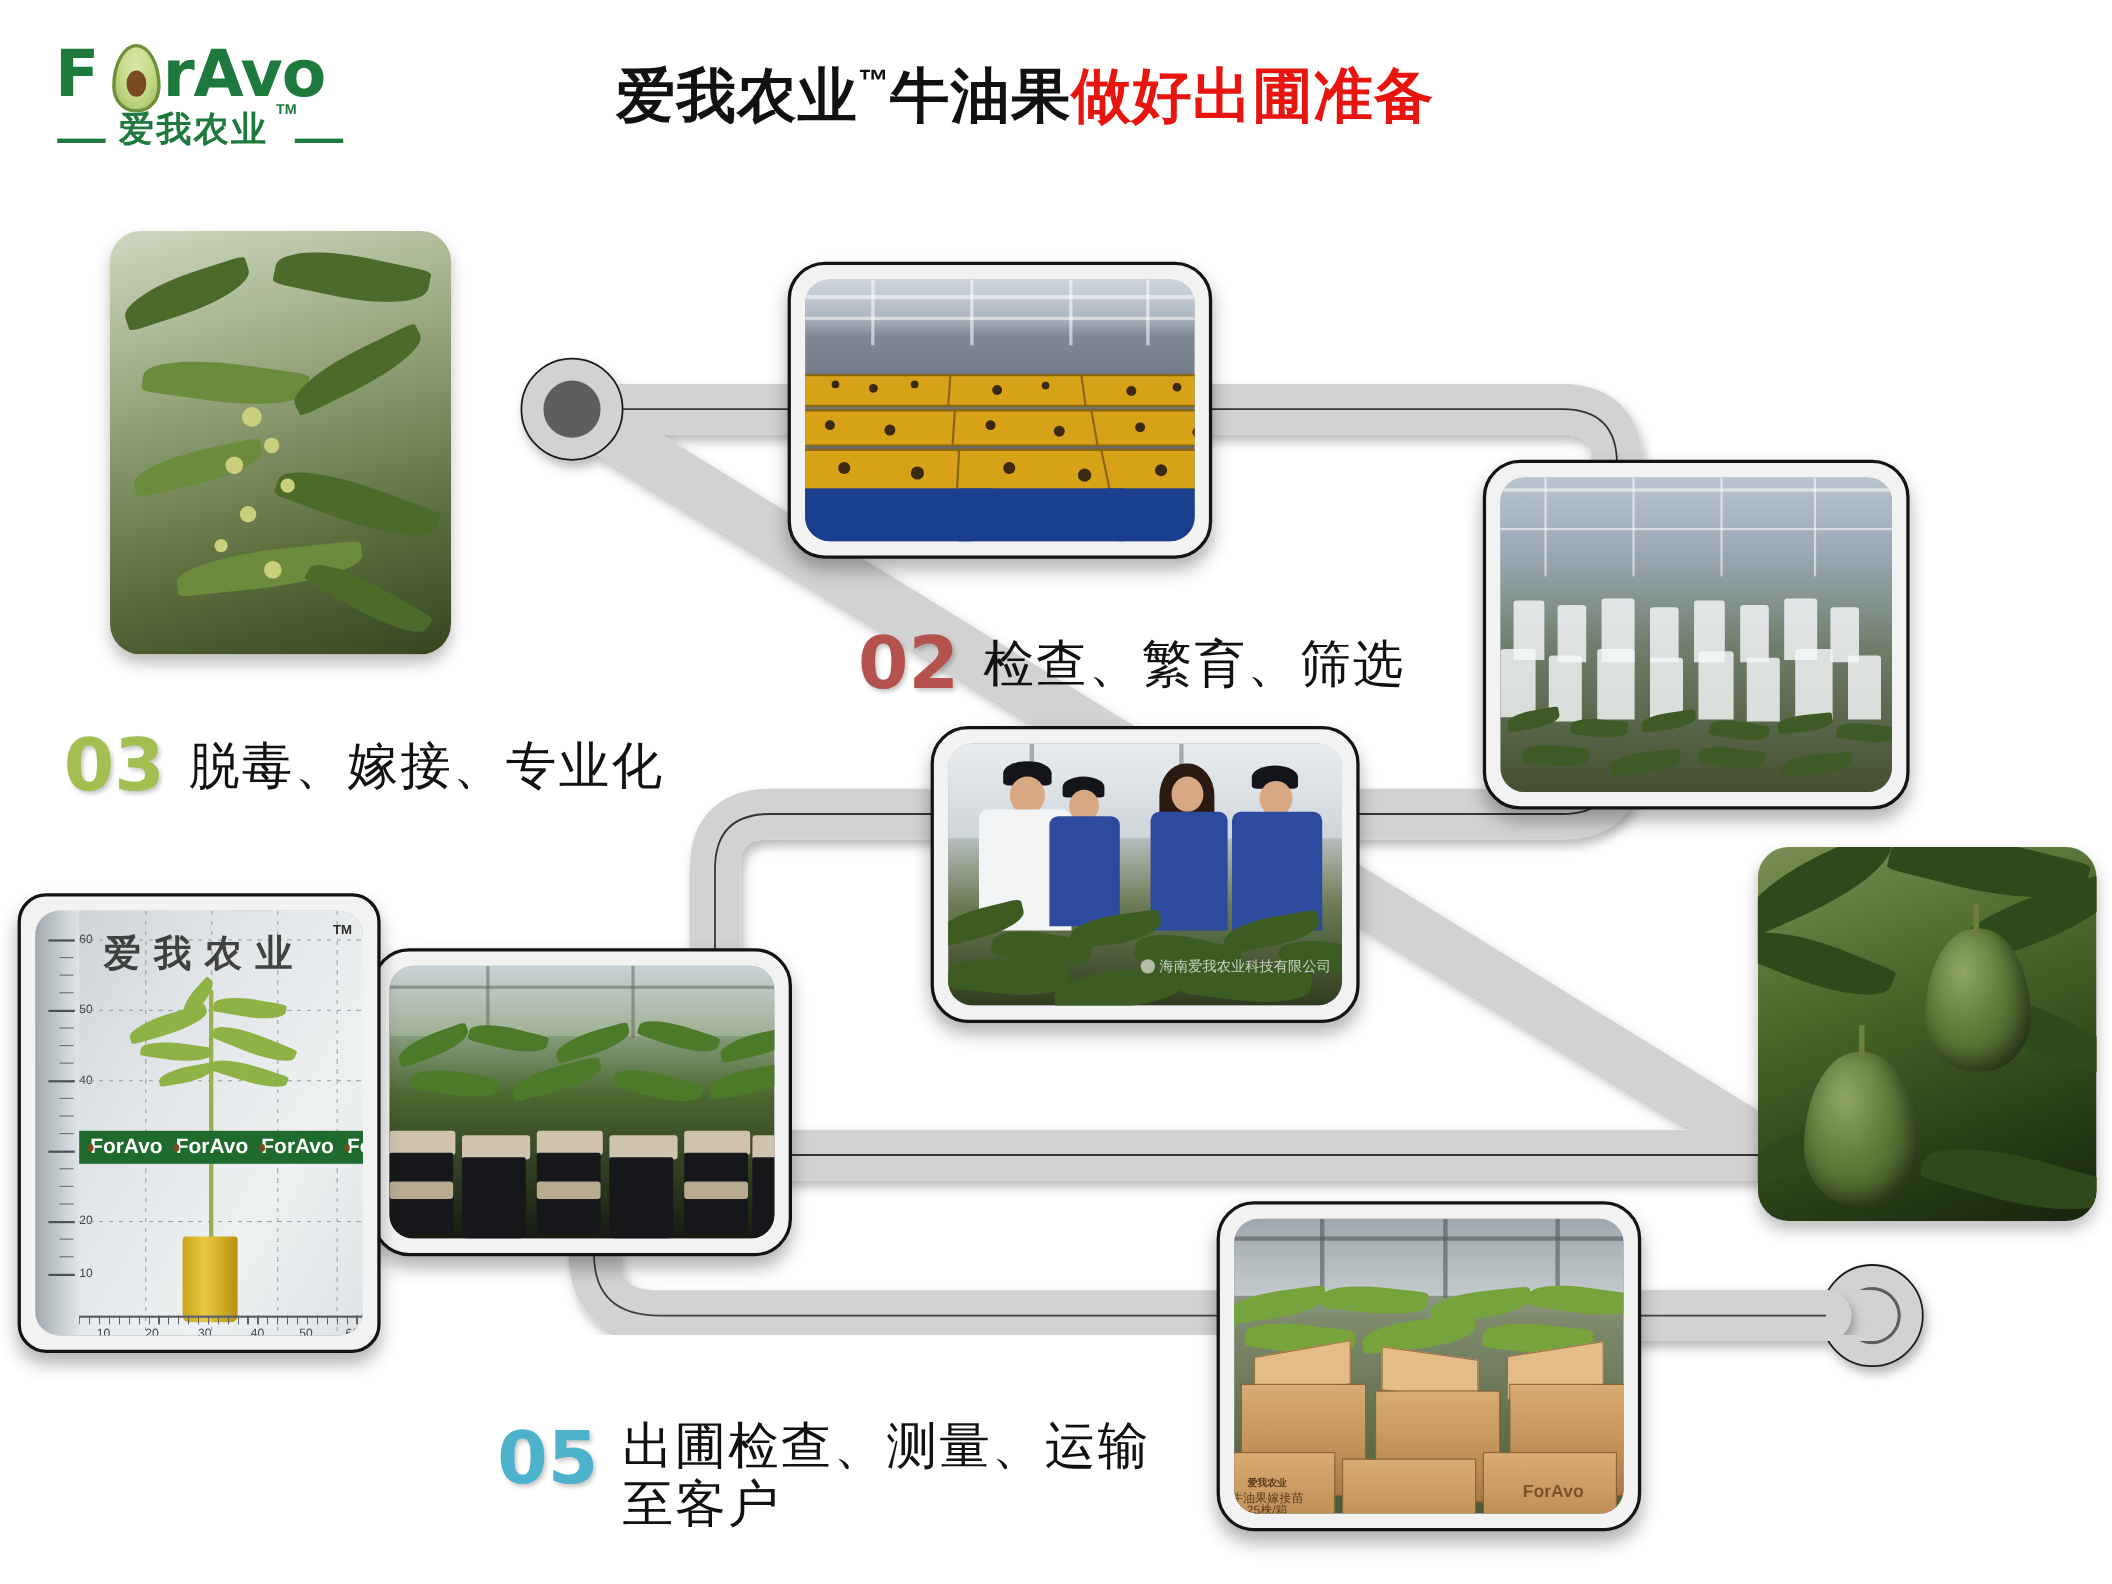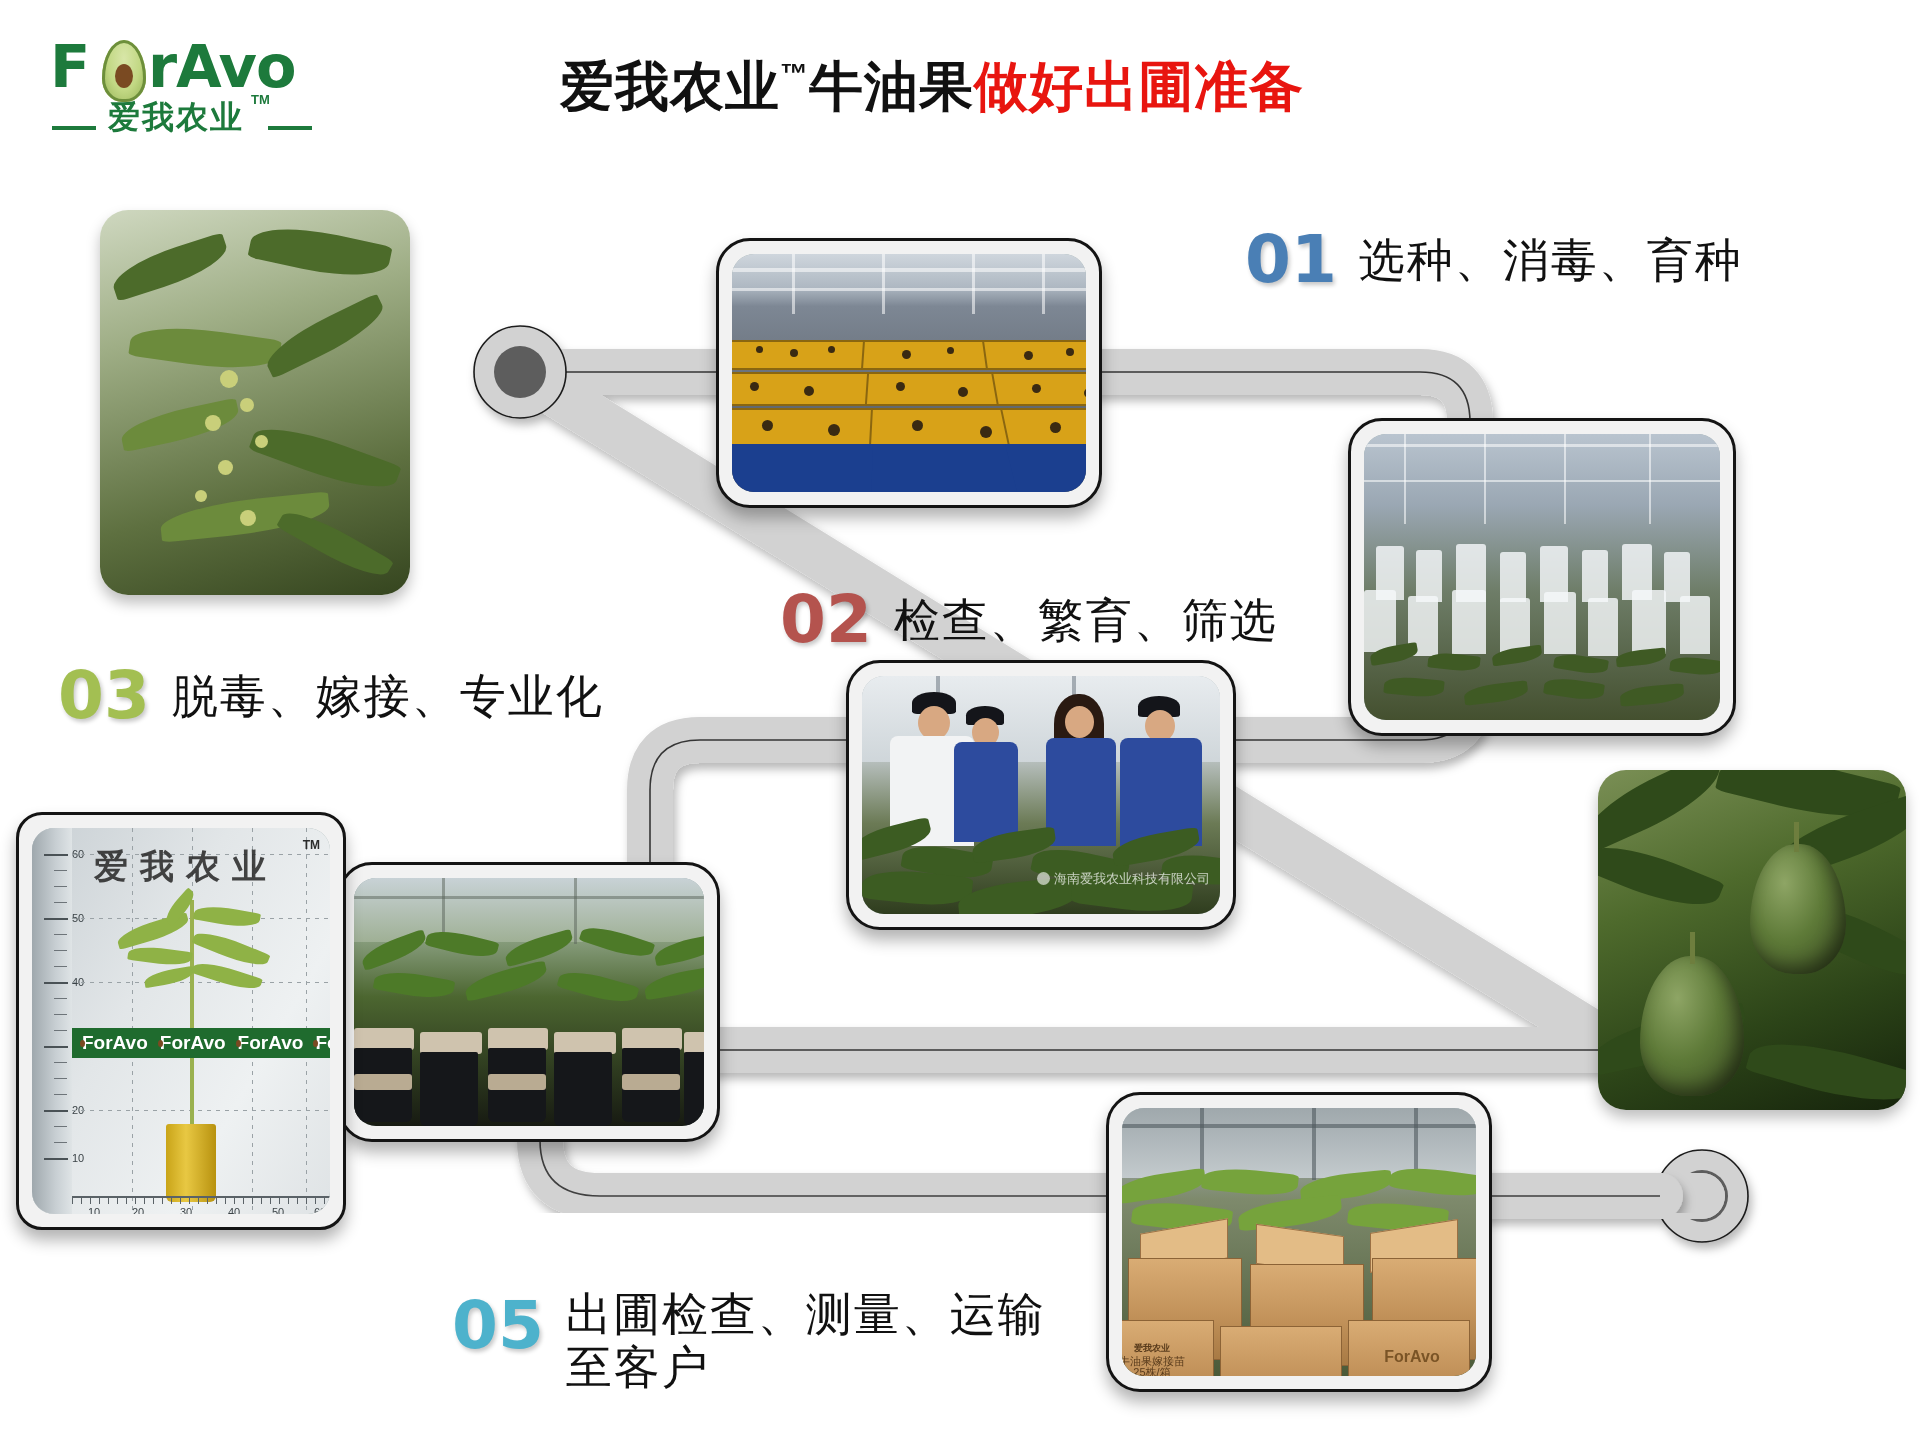--- a/index.html
+++ b/index.html
@@ -299,23 +299,20 @@
         <div class="tray-speck" style="left:352px;top:134px;width:10px;height:10px;"></div>
         <div class="tray-speck" style="left:30px;top:166px;width:11px;height:11px;"></div>
         <div class="tray-speck" style="left:96px;top:170px;width:12px;height:12px;"></div>
         <div class="tray-speck" style="left:180px;top:166px;width:11px;height:11px;"></div>
         <div class="tray-speck" style="left:248px;top:172px;width:12px;height:12px;"></div>
         <div class="tray-speck" style="left:318px;top:168px;width:11px;height:11px;"></div>
       </div>
     </div>
   </div>
 
-  <div class="step" style="left:1245px;top:222px;">
-    <span class="num" style="color:#4a7fb5;">01</span><span class="txt">选种、消毒、育种</span>
-  </div>
 
   <div class="card" style="left:1348px;top:418px;width:388px;height:318px;">
     <div class="inner">
       <div class="ph ph-bags">
         <div class="gh-beam" style="left:0;top:10px;width:100%;height:3px;"></div>
         <div class="gh-beam" style="left:0;top:46px;width:100%;height:2px;"></div>
         <div class="gh-beam" style="left:40px;top:0;width:2px;height:90px;"></div>
         <div class="gh-beam" style="left:120px;top:0;width:2px;height:90px;"></div>
         <div class="gh-beam" style="left:200px;top:0;width:2px;height:90px;"></div>
         <div class="gh-beam" style="left:285px;top:0;width:2px;height:90px;"></div>
@@ -342,21 +339,21 @@
         <div class="bagleaf" style="left:252px;top:216px;width:50px;height:15px;transform:rotate(-6deg);"></div>
         <div class="bagleaf" style="left:306px;top:224px;width:52px;height:16px;transform:rotate(7deg);"></div>
         <div class="bagleaf" style="left:20px;top:244px;width:60px;height:18px;transform:rotate(5deg);"></div>
         <div class="bagleaf" style="left:100px;top:250px;width:64px;height:18px;transform:rotate(-7deg);"></div>
         <div class="bagleaf" style="left:180px;top:246px;width:60px;height:18px;transform:rotate(8deg);"></div>
         <div class="bagleaf" style="left:256px;top:252px;width:64px;height:18px;transform:rotate(-5deg);"></div>
       </div>
     </div>
   </div>
 
-  <div class="step" style="left:780px;top:582px;text-align:right;">
+  <div class="step" style="left:780px;top:565px;text-align:right;">
     <span class="num" style="color:#b4534e;">02</span><span class="txt">检查、繁育、筛选</span>
   </div>
 
   <div class="step" style="left:58px;top:658px;">
     <span class="num" style="color:#a3bf52;">03</span><span class="txt">脱毒、嫁接、专业化</span>
   </div>
 
   <div class="card" style="left:846px;top:660px;width:390px;height:270px;">
     <div class="inner">
       <div class="ph ph-people">

